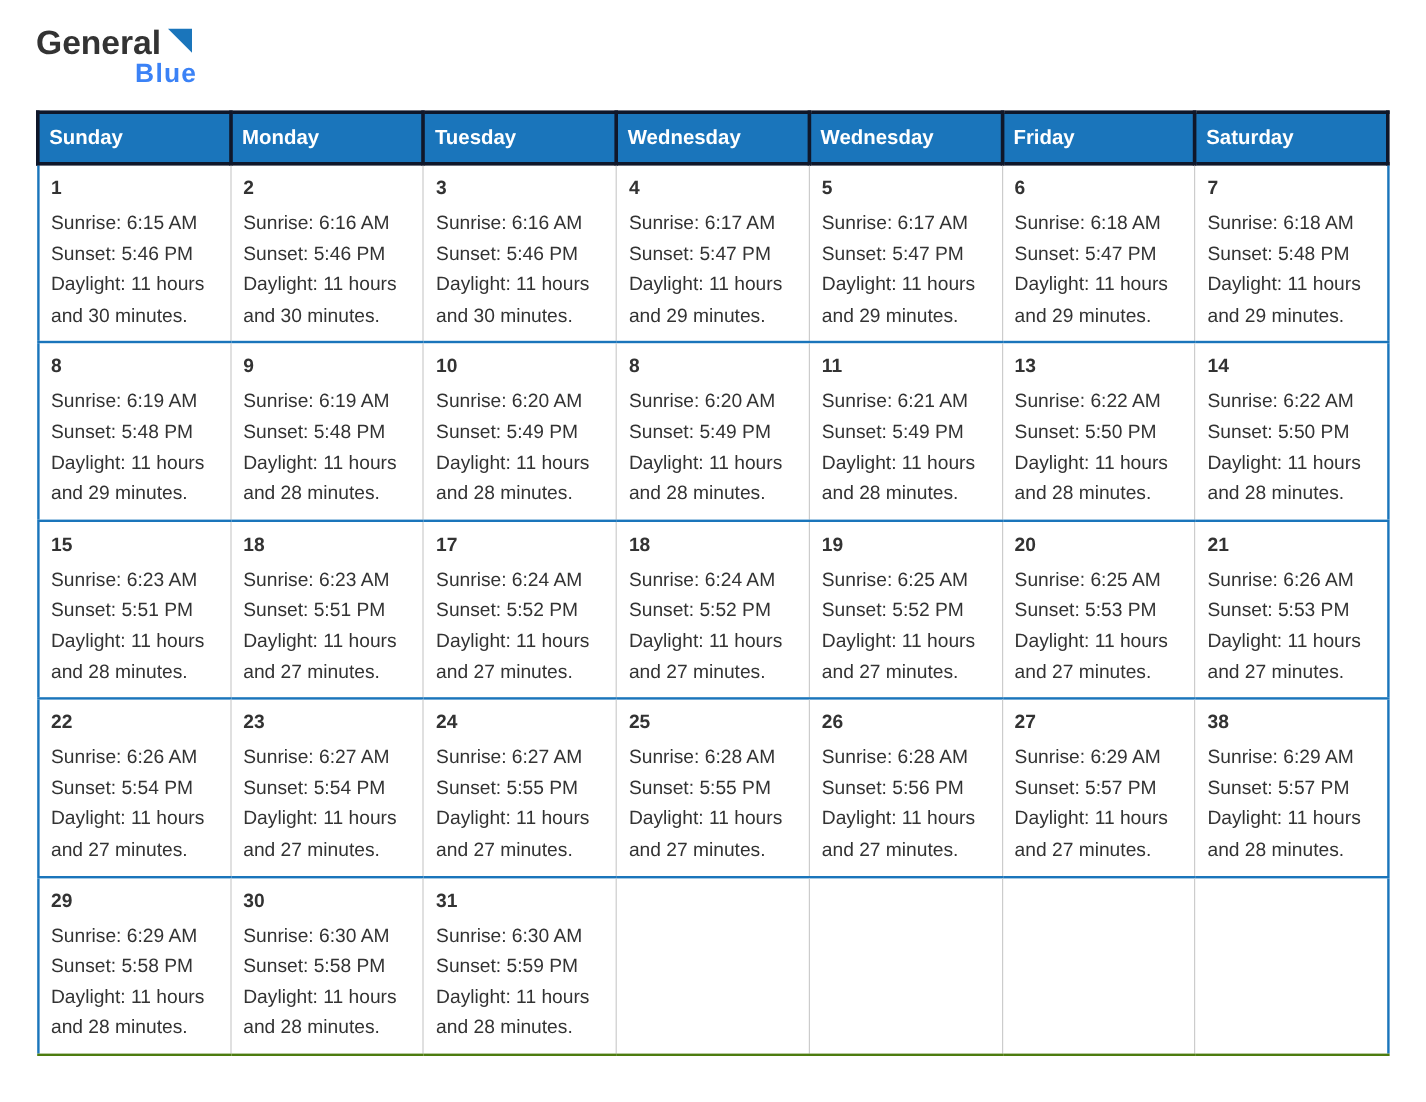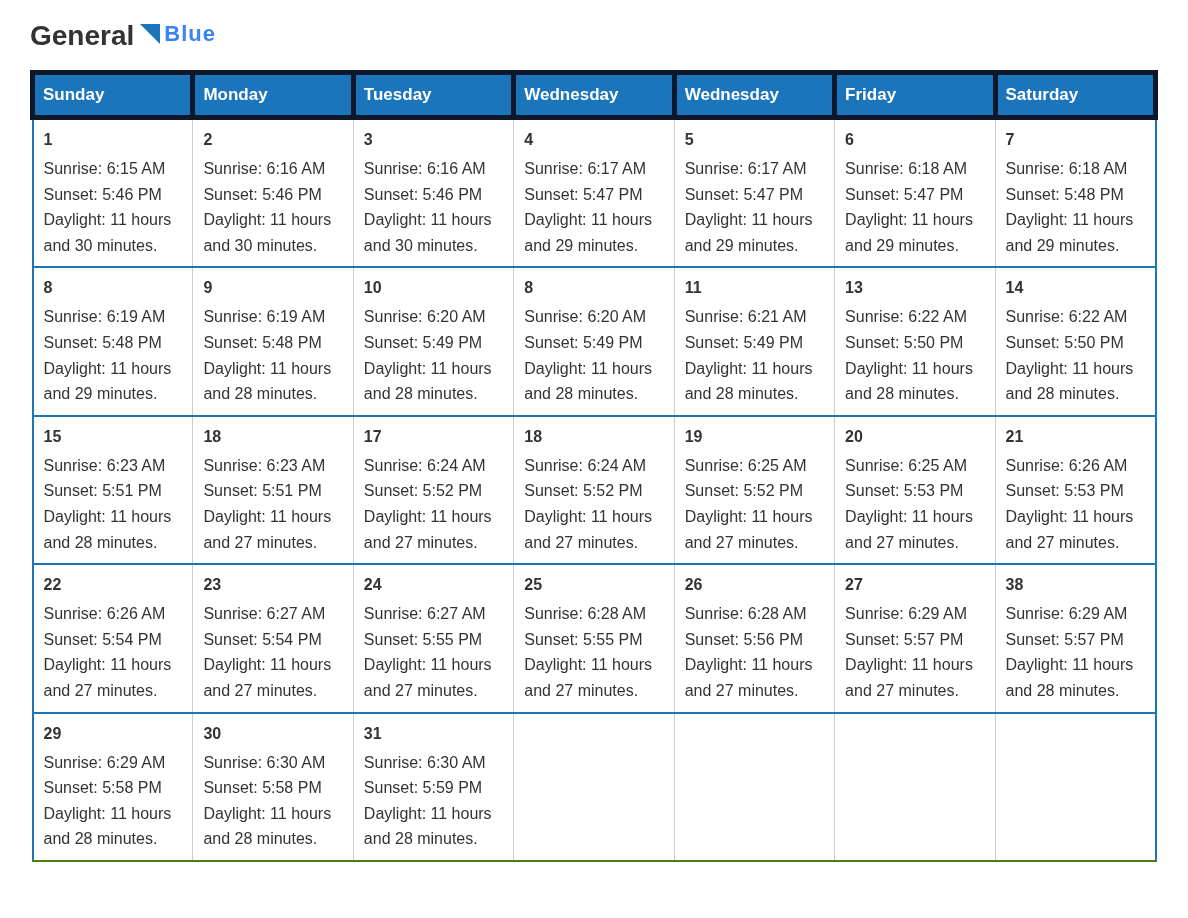--- a/index.html
+++ b/index.html
@@ -14,22 +14,22 @@
       padding: 20px 30px;
     }
     .header {
       display: flex;
       justify-content: space-between;
       align-items: flex-start;
       margin-bottom: 18px;
     }
     .logo {
       display: flex;
-      flex-direction: row;
-      align-items: center;
+      flex-direction: column;
+      align-items: flex-end;
     }
     .logo-text {
       font-size: 28px;
       font-weight: bold;
       color: #333;
     }
     .logo-blue-line {
       color: #3b82f6;
       font-size: 22px;
       font-weight: bold;
@@ -54,21 +54,21 @@
       border-collapse: collapse;
       border: 2px solid #1a75bb;
     }
     .calendar th {
       background-color: #1a75bb;
       color: #fff;
       font-size: 17px;
       font-weight: bold;
       padding: 10px 8px;
       text-align: left;
-      border: 5px solid #0f172a;
+      border: 3px solid #0f172a;
     }
     .calendar td {
       vertical-align: top;
       padding: 8px 10px;
       border: 1px solid #ccc;
       border-top: 2px solid #1a75bb;
       width: 14.28%;
       min-height: 120px;
       font-size: 13px;
       line-height: 1.5;

